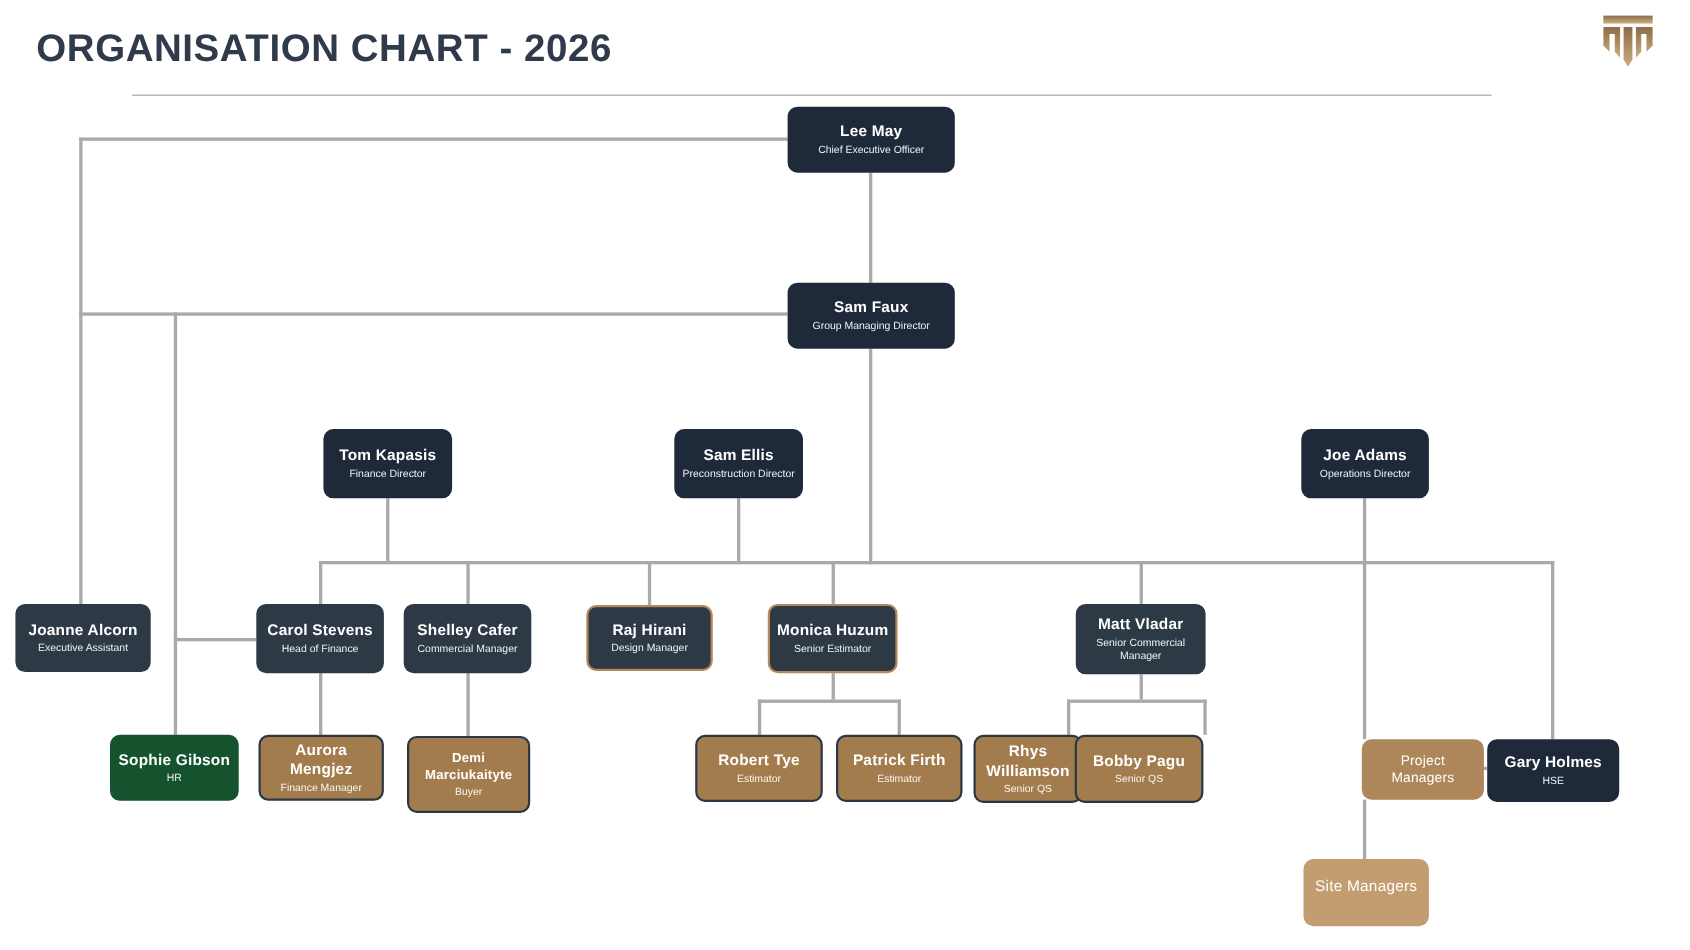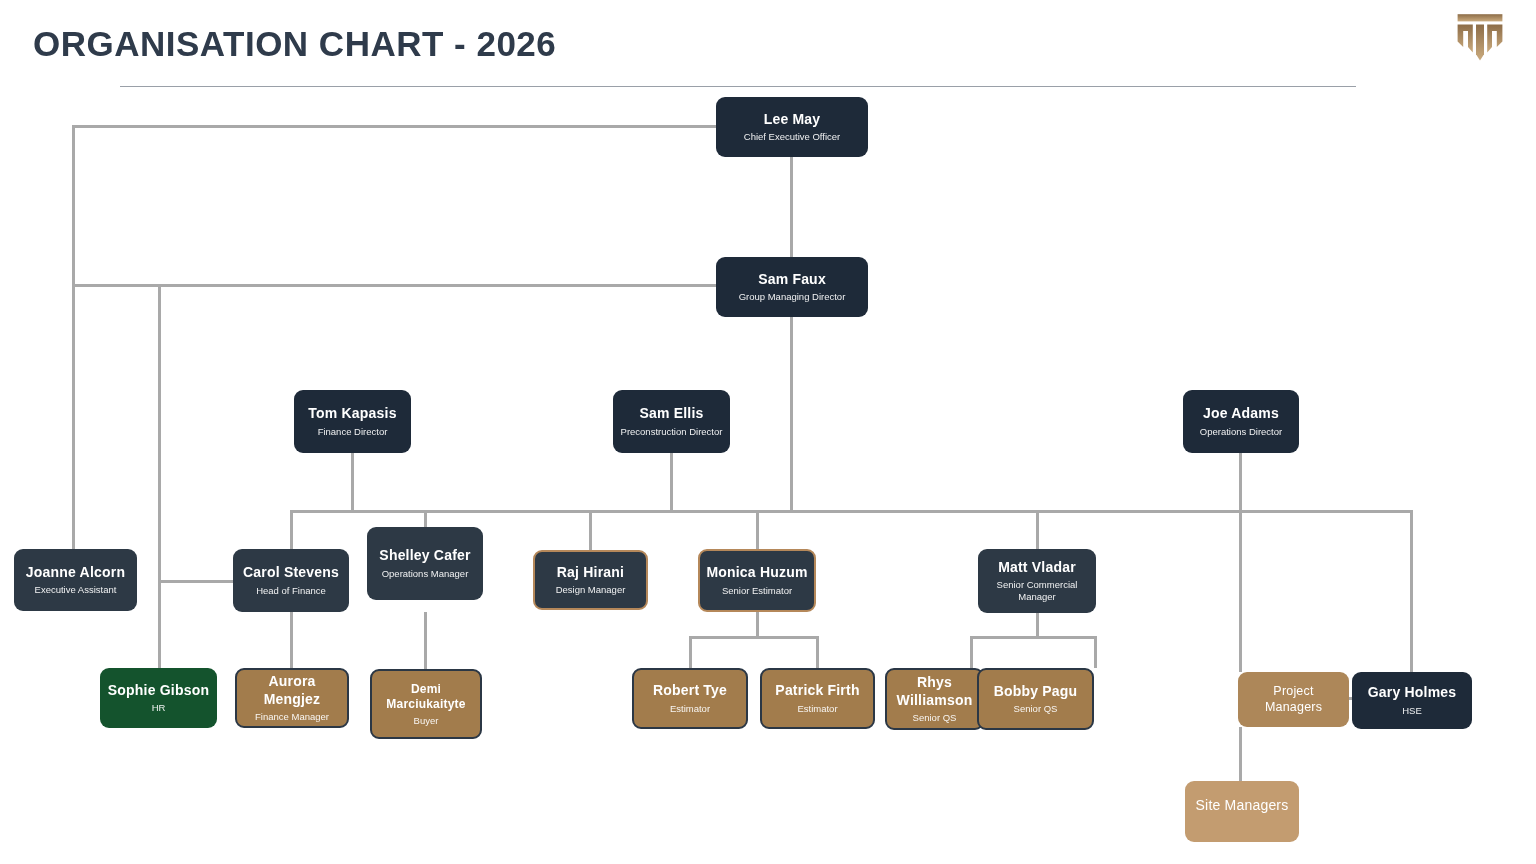--- a/index.html
+++ b/index.html
@@ -119,23 +119,23 @@
   <div class="node slate" style="left:14px;top:549px;width:123px;height:62px">
     <div class="node-name">Joanne Alcorn</div>
     <div class="node-title">Executive Assistant</div>
   </div>
 
   <div class="node slate" style="left:233px;top:549px;width:116px;height:63px">
     <div class="node-name">Carol Stevens</div>
     <div class="node-title">Head of Finance</div>
   </div>
 
-  <div class="node slate" style="left:367px;top:527px;width:116px;height:73px">
+  <div class="node slate" style="left:367px;top:549px;width:116px;height:63px">
     <div class="node-name">Shelley Cafer</div>
-    <div class="node-title">Operations Manager</div>
+    <div class="node-title">Commercial Manager</div>
   </div>
 
   <div class="node slate-gold" style="left:533px;top:550px;width:115px;height:60px">
     <div class="node-name">Raj Hirani</div>
     <div class="node-title">Design Manager</div>
   </div>
 
   <div class="node slate-gold" style="left:698px;top:549px;width:118px;height:63px">
     <div class="node-name">Monica Huzum</div>
     <div class="node-title">Senior Estimator</div>

